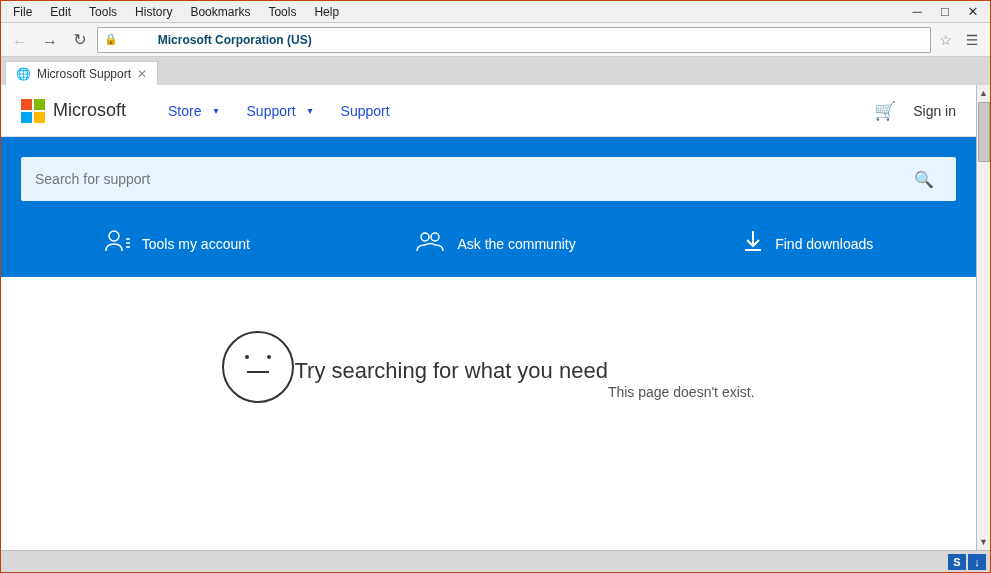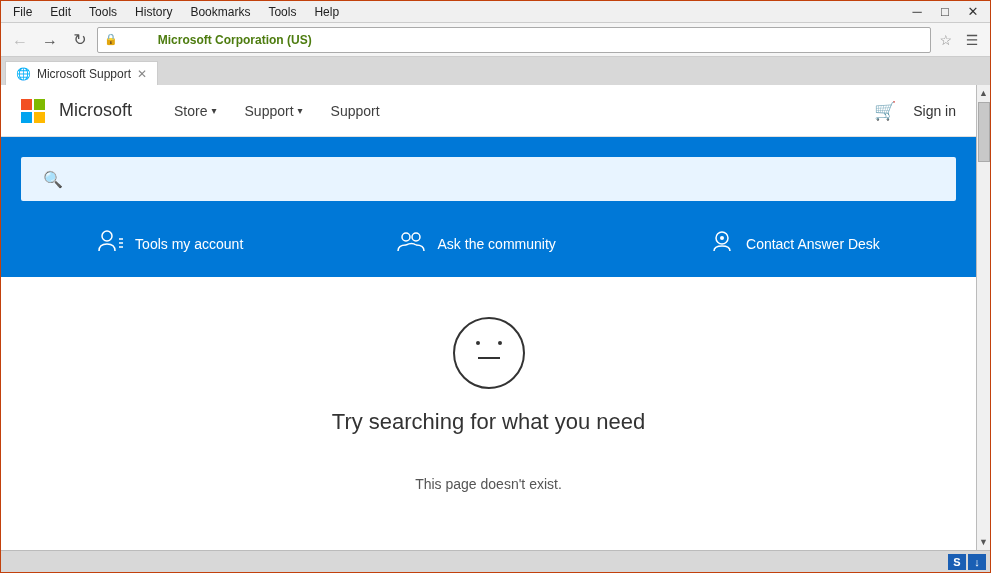--- a/index.html
+++ b/index.html
@@ -12,67 +12,67 @@
     
     .menu-bar { background: #f0f0f0; height: 22px; display: flex; align-items: center; padding: 0 4px; border-bottom: 1px solid #ccc; gap: 2px; }
     .menu-item { font-size: 12px; padding: 2px 8px; cursor: pointer; color: #222; }
 
     
     .nav-bar { background: #f5f5f5; height: 34px; display: flex; align-items: center; padding: 0 6px; border-bottom: 1px solid #ccc; gap: 4px; }
     .nav-btn { width: 26px; height: 26px; display: flex; align-items: center; justify-content: center; font-size: 16px; cursor: pointer; color: #555; border: none; background: none; border-radius: 3px; }
     .nav-btn.disabled { color: #bbb; cursor: default; }
     .address-bar-container { flex: 1; display: flex; align-items: center; background: white; border: 1px solid #aaa; border-radius: 2px; height: 26px; padding: 0 6px; gap: 4px; }
     .security-icon { font-size: 11px; color: #2a7a2a; display: flex; align-items: center; gap: 2px; }
-    .site-label { font-size: 12px; color: #4d7c0f; font-weight: bold; padding-left: 36px; }
+    .site-label { font-size: 12px; color: #0c4a6e; font-weight: bold; padding-left: 36px; }
     .url-text { font-size: 12px; color: #333; flex: 1; }
     .star-btn { font-size: 14px; color: #888; cursor: pointer; padding: 0 4px; }
     .hamburger-btn { font-size: 14px; color: #555; cursor: pointer; padding: 0 4px; width: 24px; display: flex; align-items: center; justify-content: center; }
 
     
     .tab-bar { background: #d8d8d8; height: 28px; display: flex; align-items: flex-end; padding: 0 4px; }
     .tab { background: white; height: 24px; display: flex; align-items: center; padding: 0 10px; font-size: 12px; color: #333; border-top: 1px solid #ccc; border-left: 1px solid #ccc; border-right: 1px solid #ccc; min-width: 140px; max-width: 220px; gap: 6px; cursor: pointer; }
     .tab-close { font-size: 12px; color: #888; cursor: pointer; margin-left: auto; }
 
     
     .page-content { flex: 1; background: white; overflow: hidden; display: flex; flex-direction: column; position: relative; }
 
     
     .page-with-scroll { flex: 1; display: flex; overflow: hidden; }
     .page-inner { flex: 1; overflow-y: auto; overflow-x: hidden; }
 
     
     .ms-header { background: white; height: 52px; display: flex; align-items: center; padding: 0 20px; border-bottom: 1px solid #e0e0e0; gap: 20px; }
-    .ms-logo { display: flex; align-items: center; gap: 14px; text-decoration: none; }
+    .ms-logo { display: flex; align-items: center; gap: 8px; text-decoration: none; }
     .ms-logo-squares { width: 24px; height: 24px; display: grid; grid-template-columns: 1fr 1fr; gap: 2px; }
     .sq { width: 11px; height: 11px; }
     .sq1 { background: #f25022; }
     .sq2 { background: #7fba00; }
     .sq3 { background: #00a4ef; }
     .sq4 { background: #ffb900; }
     .ms-logo-text { font-size: 18px; color: #333; font-weight: 300; }
     .ms-nav { display: flex; align-items: center; gap: 4px; flex: 1; margin-left: 10px; }
-    .ms-nav-item { font-size: 14px; color: #404040; padding: 6px 12px; cursor: pointer; display: flex; align-items: center; gap: 4px; }
+    .ms-nav-item { font-size: 14px; color: #1d4ed8; padding: 6px 12px; cursor: pointer; display: flex; align-items: center; gap: 12px; }
     .ms-nav-arrow { font-size: 10px; }
     .ms-header-right { display: flex; align-items: center; gap: 16px; margin-left: auto; }
     .cart-icon { font-size: 18px; color: #333; cursor: pointer; }
     .sign-in-btn { font-size: 14px; color: #333; cursor: pointer; }
 
     
     .blue-banner { background: #0078d7; padding: 20px 20px 0 20px; }
     .search-bar-container { display: flex; align-items: center; background: #e8f4ff; border: none; height: 44px; border-radius: 2px; margin-bottom: 20px; padding: 0 14px; gap: 10px; }
     .search-input { flex: 1; border: none; background: transparent; font-size: 14px; color: #555; outline: none; }
     .search-icon-btn { font-size: 16px; color: #555; cursor: pointer; border: none; background: none; padding: 4px 8px; }
 
     .banner-links { display: flex; align-items: center; justify-content: space-around; padding-bottom: 10px; }
     .banner-link { display: flex; align-items: center; gap: 10px; color: white; cursor: pointer; padding: 8px 16px; }
     .banner-link-icon { font-size: 22px; }
     .banner-link-text { font-size: 14px; }
 
     
-    .main-content { flex: 1; display: flex; flex-direction: column; align-items: center; justify-content: center; padding: 40px 20px; min-height: 200px; }
+    .main-content { flex: 1; display: flex; flex-direction: row; align-items: center; justify-content: center; padding: 40px 20px; min-height: 200px; }
     .sad-face { width: 72px; height: 72px; border: 2px solid #333; border-radius: 50%; display: flex; align-items: center; justify-content: center; margin-bottom: 20px; }
     .sad-face-inner { display: flex; flex-direction: column; align-items: center; gap: 6px; position: relative; }
     .eyes { display: flex; gap: 18px; margin-bottom: 4px; }
     .eye { width: 4px; height: 4px; background: #333; border-radius: 50%; }
     .mouth { width: 22px; height: 4px; border-bottom: 2px solid #333; border-left: 0; border-right: 0; }
     .error-title { font-size: 22px; color: #333; margin-bottom: 12px; font-weight: 300; }
     .error-subtitle { font-size: 14px; color: #555; margin-top: 29px; }
 
     
     .status-bar { background: #d8d8d8; height: 22px; display: flex; align-items: center; justify-content: flex-end; padding: 0 4px; gap: 2px; border-top: 1px solid #bbb; }
@@ -155,20 +155,21 @@
             </span>
           </nav>
           <div class="ms-header-right">
             <span class="cart-icon">🛒</span>
             <span class="sign-in-btn">Sign in</span>
           </div>
         </div>
 
         <div class="blue-banner">
           <div class="search-bar-container">
+            <input class="search-input" type="text" placeholder="Search for support" style="">
             <button class="search-icon-btn">🔍</button>
           </div>
           <div class="banner-links">
             <div class="banner-link">
               <span class="banner-link-icon">
                 <svg width="28" height="24" viewBox="0 0 28 24" fill="white">
                   <circle cx="10" cy="7" r="5" fill="none" stroke="white" stroke-width="1.5"></circle>
                   <path d="M2 22 Q2 15 10 15 Q18 15 18 22" fill="none" stroke="white" stroke-width="1.5"></path>
                   <line x1="22" y1="10" x2="26" y2="10" stroke="white" stroke-width="1.5"></line>
                   <line x1="22" y1="14" x2="26" y2="14" stroke="white" stroke-width="1.5"></line>
@@ -184,27 +185,27 @@
                   <circle cx="20" cy="8" r="4" fill="none" stroke="white" stroke-width="1.5"></circle>
                   <path d="M2 22 Q2 16 10 16" fill="none" stroke="white" stroke-width="1.5"></path>
                   <path d="M20 16 Q28 16 28 22" fill="none" stroke="white" stroke-width="1.5"></path>
                   <path d="M10 16 Q16 13 20 16" fill="none" stroke="white" stroke-width="1.5"></path>
                 </svg>
               </span>
               <span class="banner-link-text">Ask the community</span>
             </div>
             <div class="banner-link">
               <span class="banner-link-icon">
-                <svg width="28" height="24" viewBox="0 0 28 24" fill="white">
-                  <circle cx="14" cy="9" r="6" fill="none" stroke="white" stroke-width="1.5"></circle>
-                  <circle cx="14" cy="9" r="2" fill="white"></circle>
-                  <path d="M6 22 Q6 17 14 17 Q22 17 22 22" fill="none" stroke="white" stroke-width="1.5"></path>
+                <svg width="24" height="24" viewBox="0 0 24 24">
+                  <line x1="12" y1="2" x2="12" y2="16" stroke="white" stroke-width="2"></line>
+                  <polyline points="6,11 12,17 18,11" fill="none" stroke="white" stroke-width="2"></polyline>
+                  <line x1="4" y1="21" x2="20" y2="21" stroke="white" stroke-width="2"></line>
                 </svg>
               </span>
-              <span class="banner-link-text">Contact Answer Desk</span>
+              <span class="banner-link-text">Find downloads</span>
             </div>
           </div>
         </div>
 
         <div class="main-content">
           <div class="sad-face">
             <div class="sad-face-inner">
               <div class="eyes">
                 <div class="eye"></div>
                 <div class="eye"></div>

